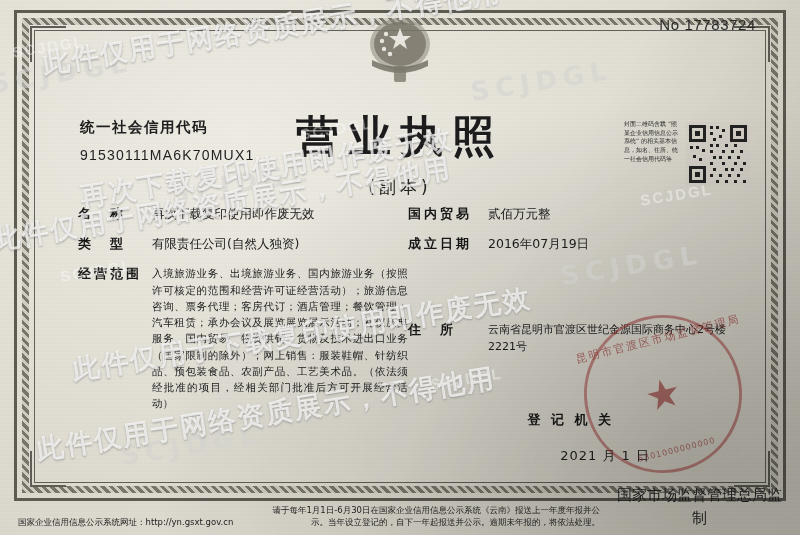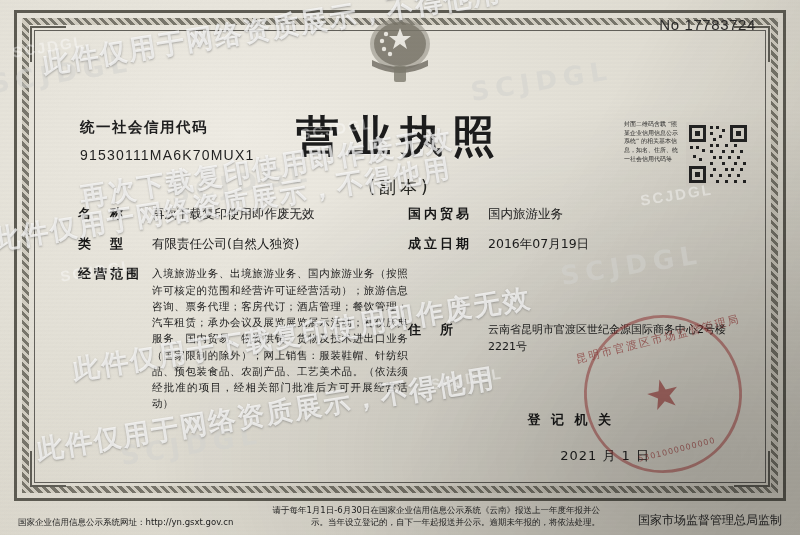--- a/index.html
+++ b/index.html
@@ -266,21 +266,21 @@
     bottom: 6px;
     display: flex;
     justify-content: space-between;
     align-items: flex-end;
     font-size: 8.5px;
     color: #1c1c1c;
     line-height: 1.5;
   }
   .footer-left { width: 235px; }
   .footer-mid  { width: 330px; text-align: right; margin-top: 28px; }
-  .footer-right{ width: 165px; text-align: right; font-size: 12px; }
+  .footer-right{ width: 165px; text-align: center; font-size: 15px; }
 
   
   .wm-layer {
     position: absolute;
     inset: 0;
     pointer-events: none;
     overflow: hidden;
   }
   .wm-big {
     position: absolute;
@@ -413,21 +413,21 @@
 
   <div class="fields">
 
     <div class="row">
       <div class="col-left">
         <div class="lbl">名　称</div>
         <div class="val">再次下载复印使用即作废无效</div>
       </div>
       <div class="col-right">
         <div class="lbl wide">国内贸易</div>
-        <div class="val">国内旅游业务</div>
+        <div class="val">贰佰万元整</div>
       </div>
     </div>
 
     <div class="row">
       <div class="col-left">
         <div class="lbl">类　型</div>
         <div class="val">有限责任公司(自然人独资)</div>
       </div>
       <div class="col-right">
         <div class="lbl wide">成立日期</div>

